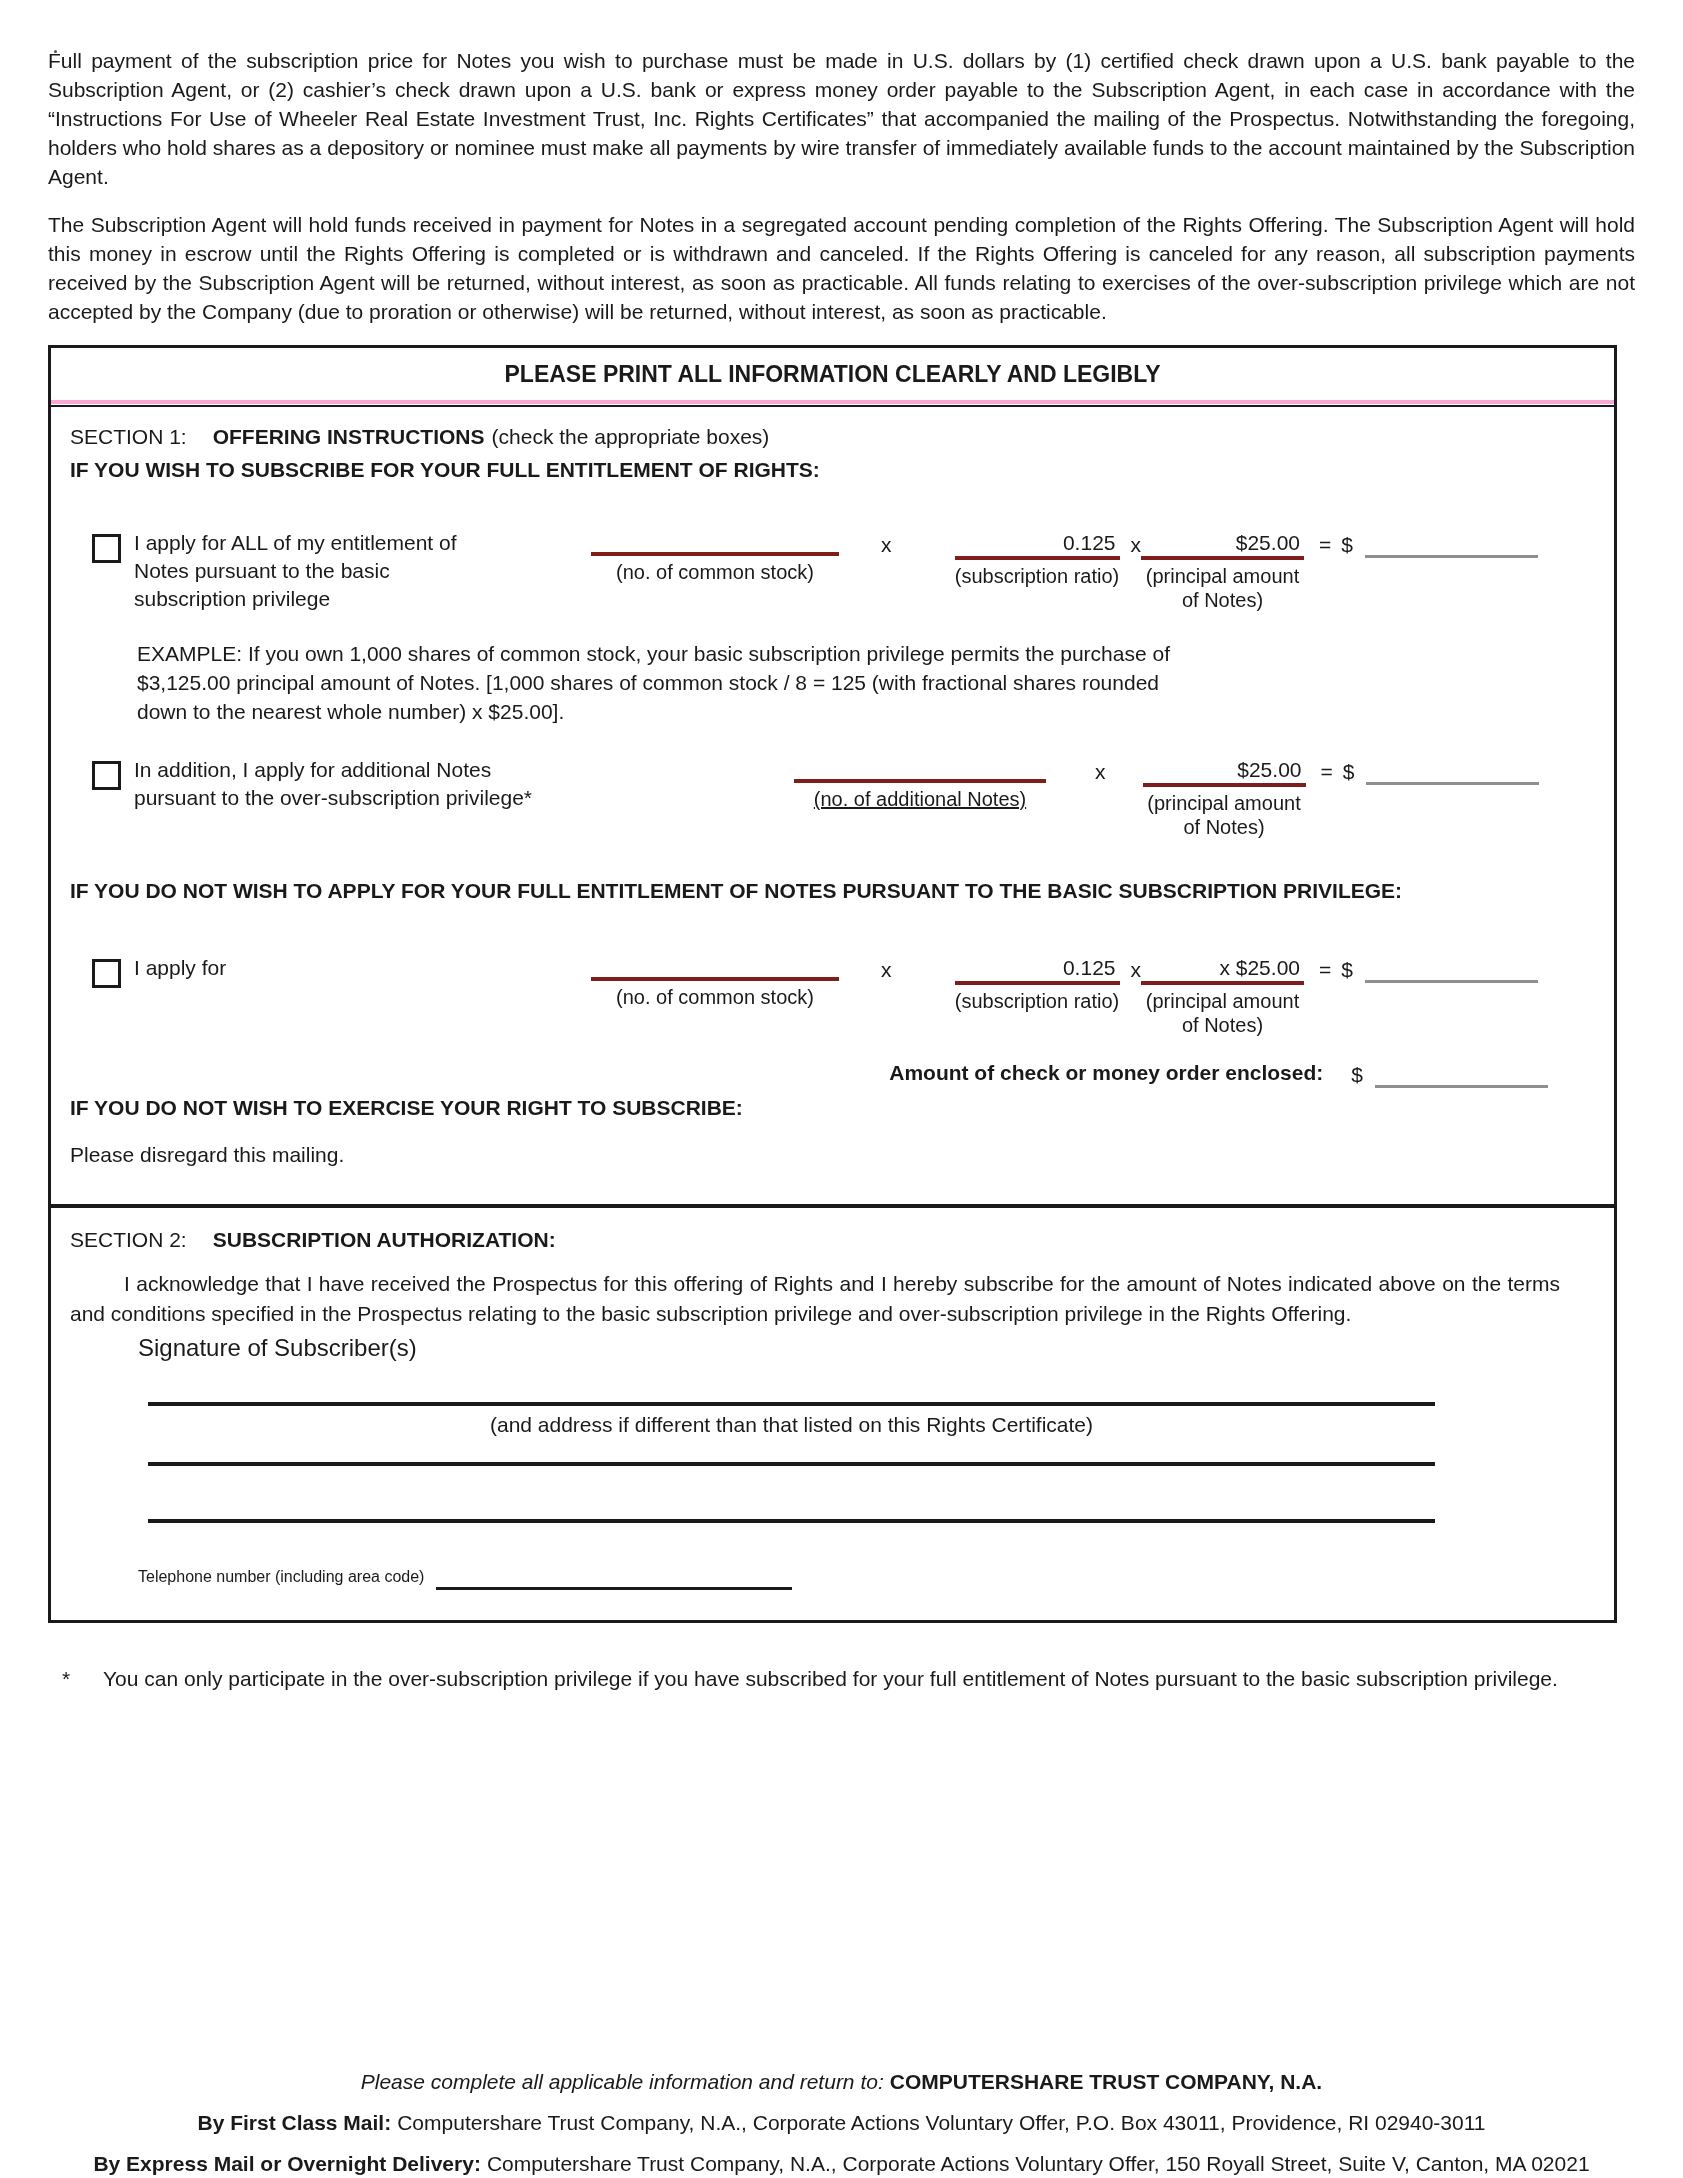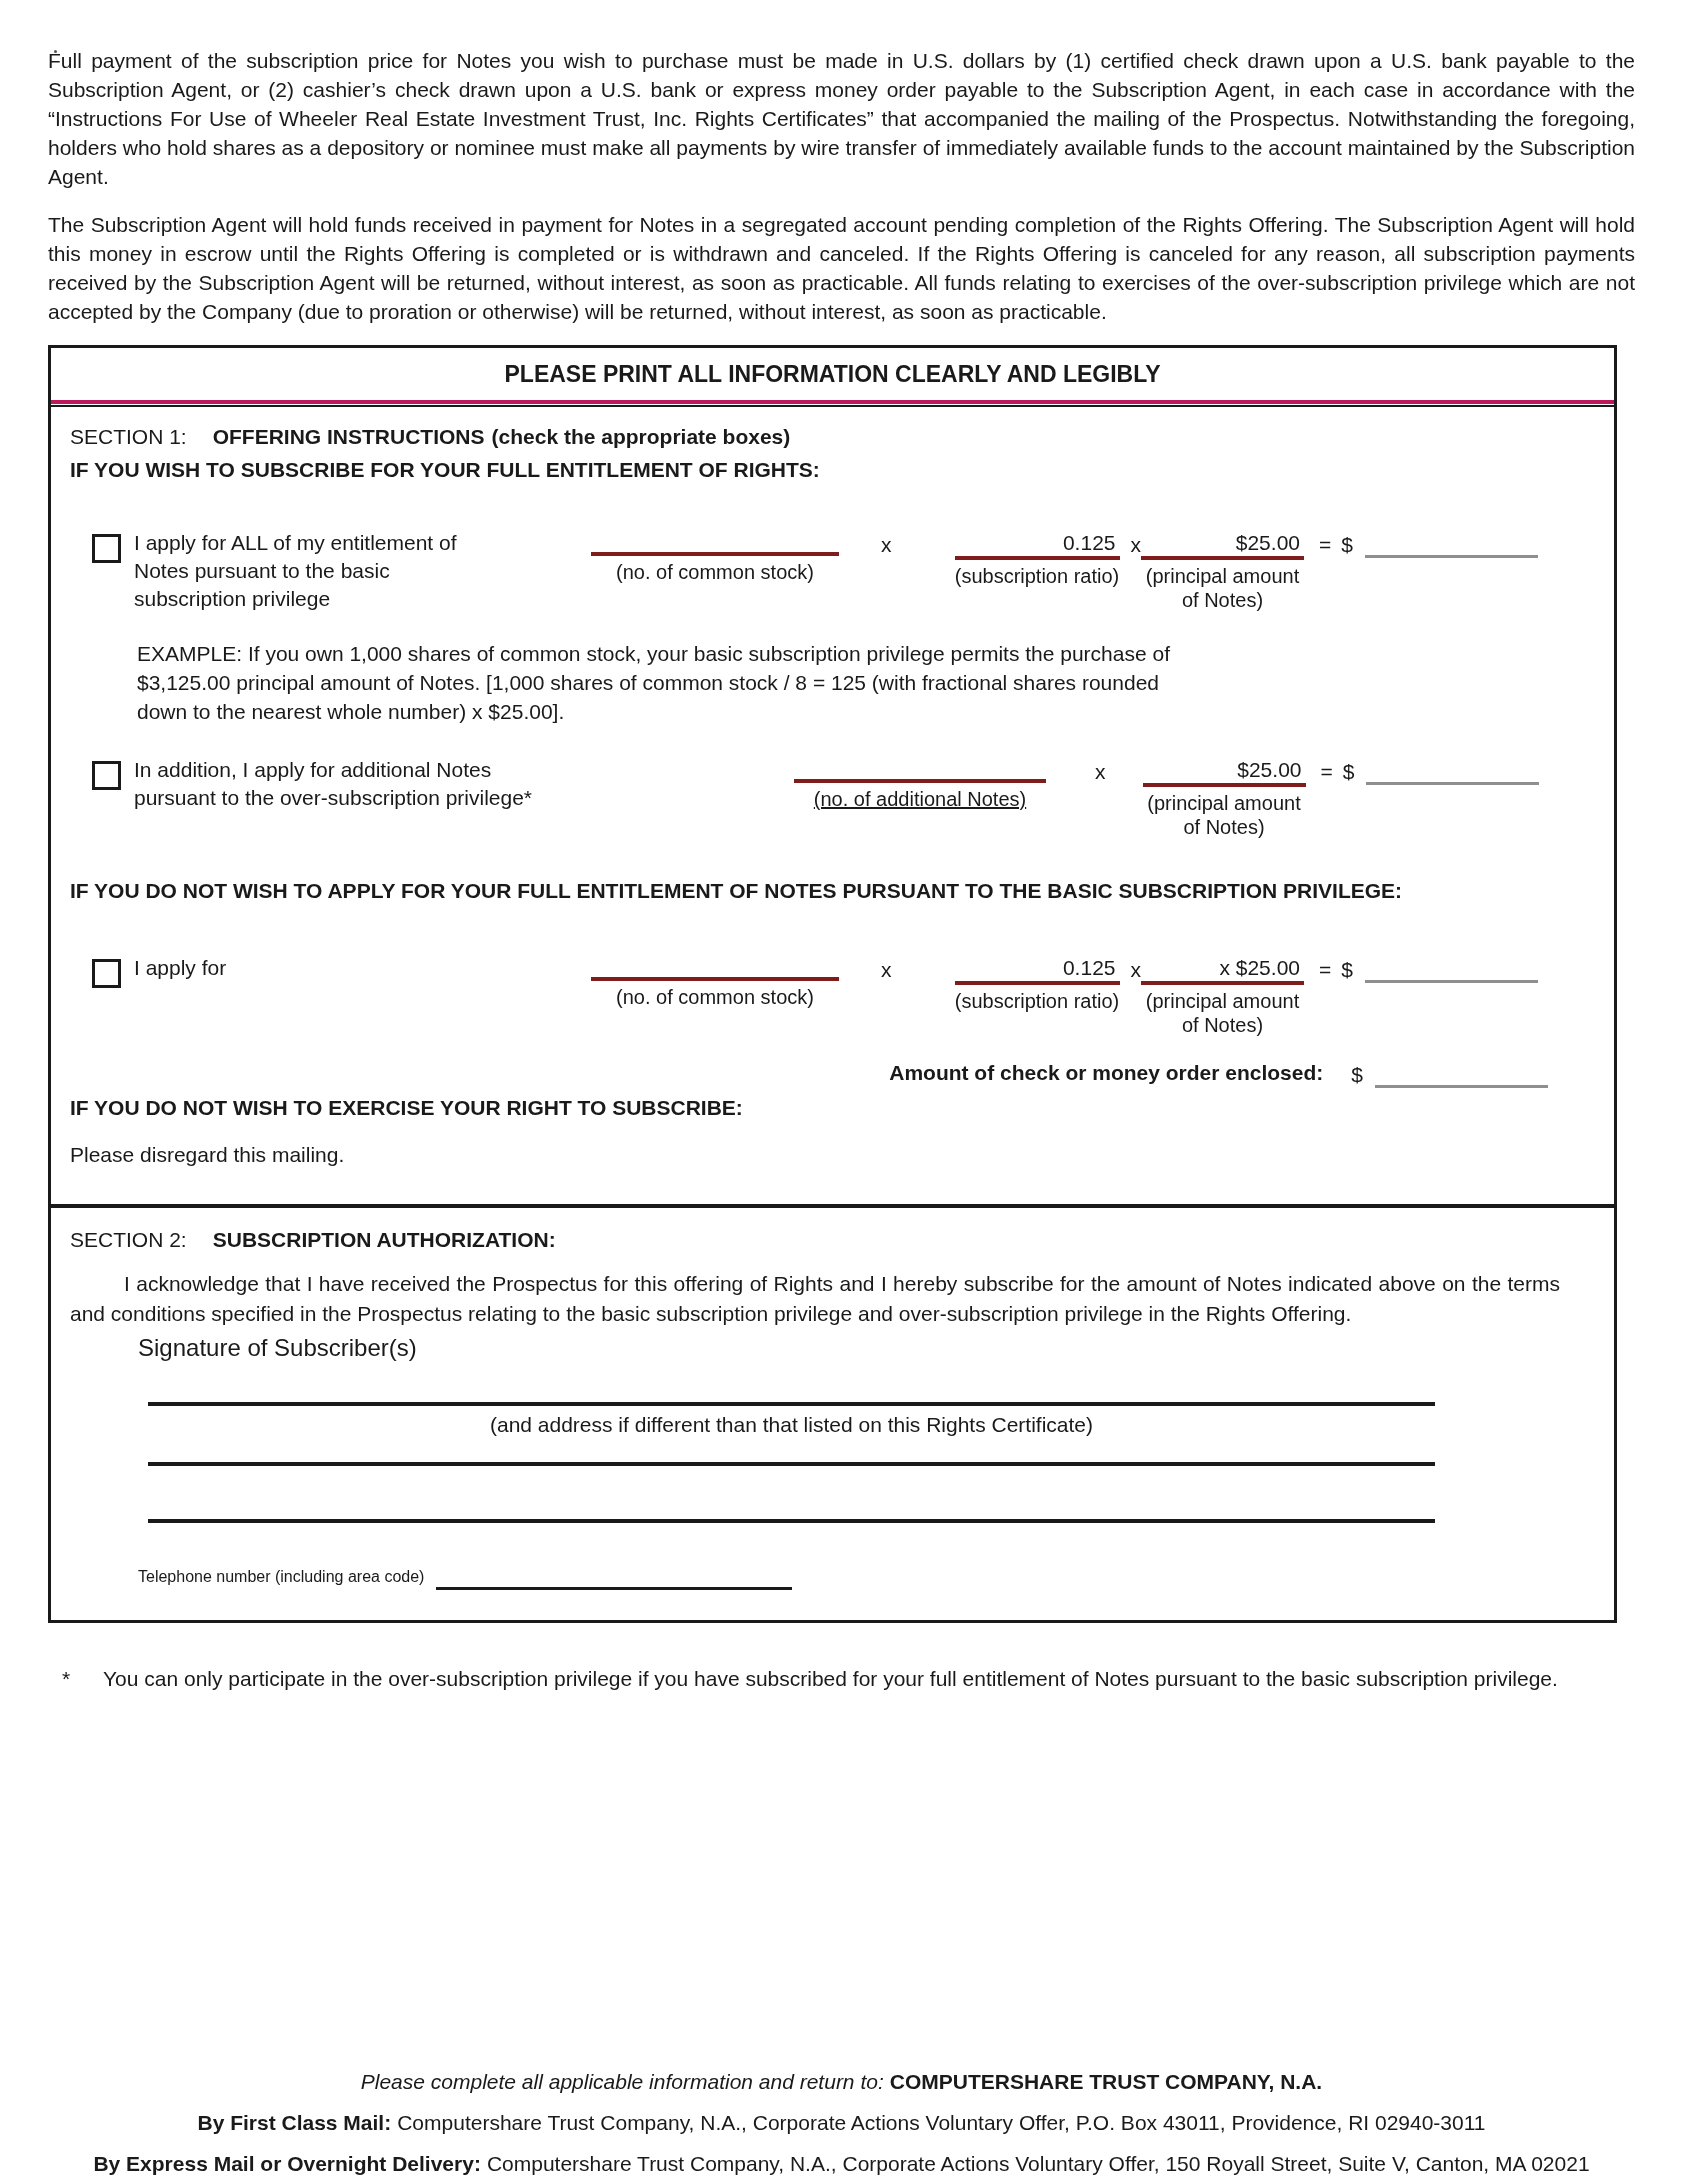--- a/index.html
+++ b/index.html
@@ -22,29 +22,29 @@
 
   
   .form-box {
     margin-top:18px;
     width:1569px;
     border:3px solid #1a1a1a;
   }
   .form-title {
     text-align:center; font-weight:bold; font-size:23px;
     padding:13px 0 12px 0;
-    border-bottom:4px solid #be185d;
+    border-bottom:4px solid #f9a8d4;
   }
   .title-rule2 { height:3px; border-bottom:2px solid #1a1a1a; }
 
   .sec1 { padding:16px 19px 0 19px; }
   .sec-line { font-size:21px; line-height:27px; }
   .sec-label { font-weight:normal; }
   .sec-heading { font-weight:bold; margin-left:26px; }
-  .sec-note { font-weight:bold; margin-left:7px; }
+  .sec-note { font-weight:normal; margin-left:7px; }
   .subheading { font-weight:bold; font-size:21px; line-height:27px; margin-top:6px; }
 
   
   .frow { display:flex; align-items:flex-start; }
   .cb {
     width:29px; height:29px; border:3px solid #1a1a1a; background:#fff;
     margin-left:22px; margin-top:5px; flex:none; cursor:pointer;
   }
   .row-label { margin-left:13px; width:347px; font-size:21px; line-height:28px; flex:none; }
   .row-label.wide { width:436px; }

